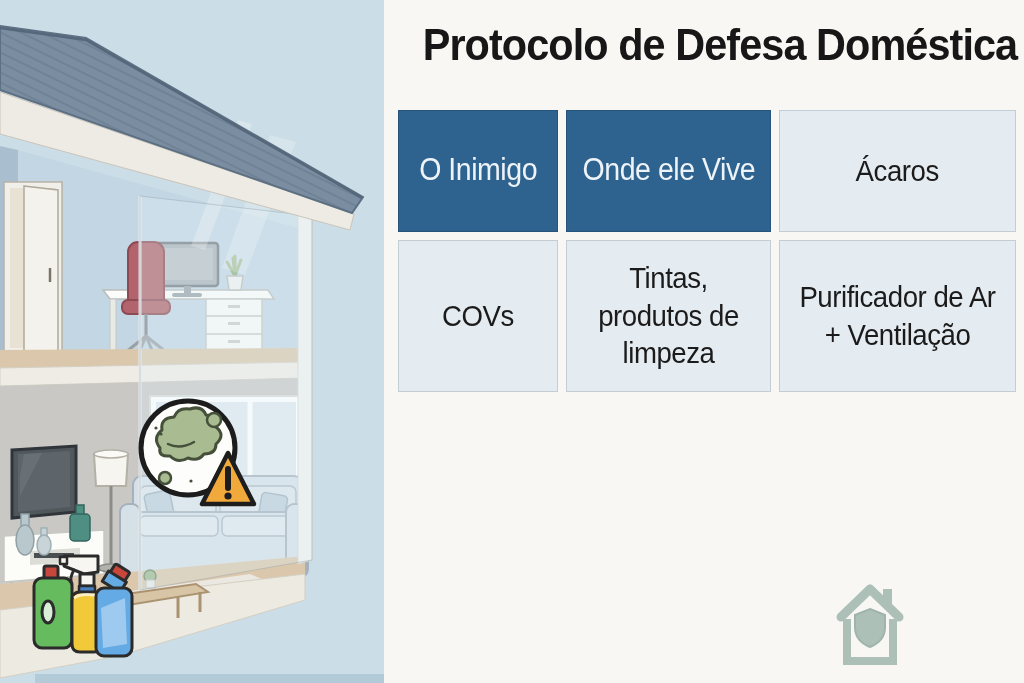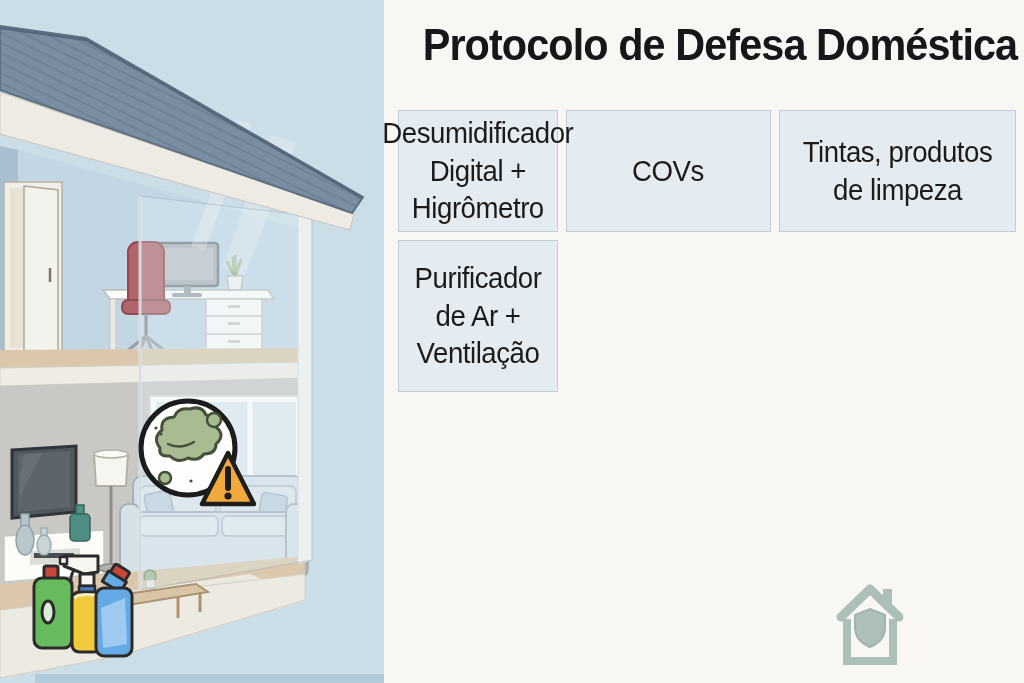--- a/index.html
+++ b/index.html
@@ -250,25 +250,31 @@
         </g>
       </g>
     </svg>
   </div>
 
   <div class="panel">
     <h1 class="title">Protocolo de Defesa Doméstica</h1>
 
     <div class="defense-table">
 
-
-      <div class="bcell">
-          <span class="cell-text">Desumidificador Digital + Higrômetro</span>
-        </div>
-
+      <div class="hcell">
+          <span class="cell-text">O Inimigo</span>
+        </div>
+      <div class="hcell">
+          <span class="cell-text">Onde ele Vive</span>
+        </div>
+
+
+      <div class="bcell">
+          <span class="cell-text">Ácaros</span>
+        </div>
 
       <div class="bcell">
           <span class="cell-text">COVs</span>
         </div>
       <div class="bcell">
           <span class="cell-text">Tintas, produtos de limpeza</span>
         </div>
       <div class="bcell">
           <span class="cell-text">Purificador de Ar + Ventilação</span>
         </div>

